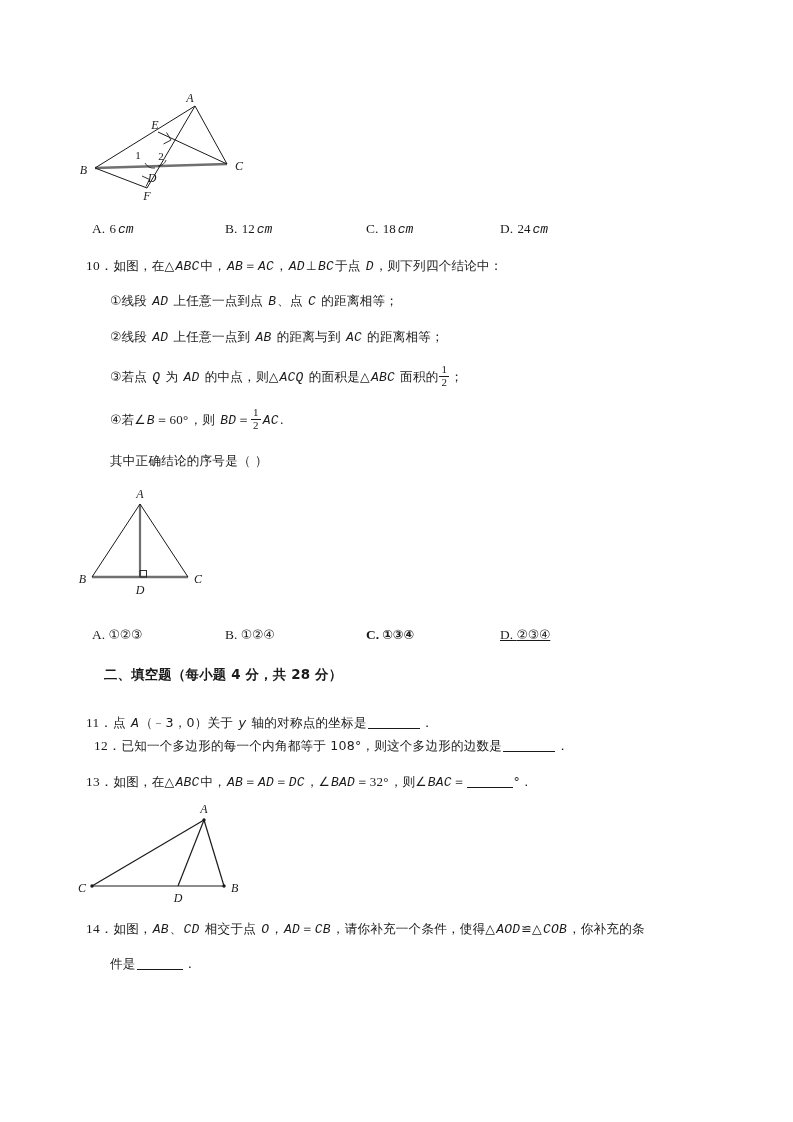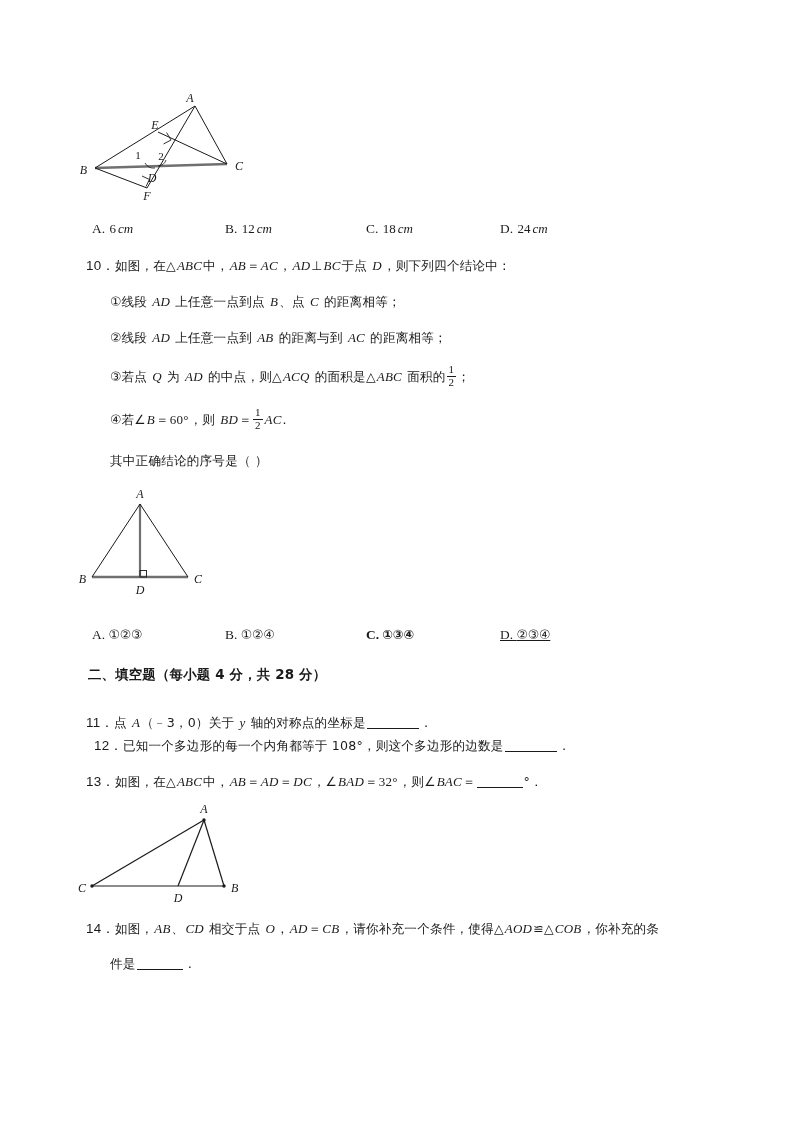--- a/index.html
+++ b/index.html
@@ -24,32 +24,32 @@
   
   .line {
     position: absolute;
     font-size: 13.2px;
     line-height: 1.5;
     white-space: nowrap;
     letter-spacing: 0.2px;
   }
   .cn { font-family: "DejaVu Sans", "Liberation Sans", sans-serif; font-size: 12.6px; }
   .mi {
-    font-family: Liberation Serif, serif;
+    font-family: Liberation Mono, monospace;
     font-style: italic;
     font-size: 13px;
     padding: 0 1px;
   }
   .mn {
     font-family: "Liberation Serif", "DejaVu Serif", serif;
     font-size: 13px;
     padding: 0 1px;
   }
   .num {
-    font-family: Liberation Sans, sans-serif;
+    font-family: Liberation Serif, serif;
     font-size: 13.4px;
   }
   .sec-title {
     font-family: "DejaVu Sans", "Liberation Sans", sans-serif;
     font-weight: bold;
     font-size: 13.4px;
   }
   .choice-row {
     position: absolute;
     width: 640px;
@@ -214,21 +214,21 @@
     <span class="choice" style="left:366px;font-weight:bold;">
       <span>C.</span>
       <span class="circnum">①③④</span>
     </span>
     <span class="choice" style="left:500px;text-decoration:underline;">
       <span>D.</span>
       <span class="circnum">②③④</span>
     </span>
   </div>
 
-  <div class="line sec-title" style="left:88px; top:665px;text-align:right;">二、填空题（每小题 4 分，共 28 分）</div>
+  <div class="line sec-title" style="left:104px; top:665px;text-align:right;">二、填空题（每小题 4 分，共 28 分）</div>
 
   <div class="line cn" style="left:86px; top:700px;margin-top:13px;">
     <span class="num">11．</span><span>点 </span><span class="mi">A</span><span>（﹣3，0）关于 </span><span class="mi">y</span><span> 轴的对称点的坐标是</span><span class="blank"></span><span>．</span>
   </div>
 
   <div class="line cn" style="left:86px; top:736px;margin-left:8px;">
     <span class="num">12．</span><span>已知一个多边形的每一个内角都等于 108°，则这个多边形的边数是</span><span class="blank"></span><span>．</span>
   </div>
 
   <div class="line cn" style="left:86px; top:772px;">

